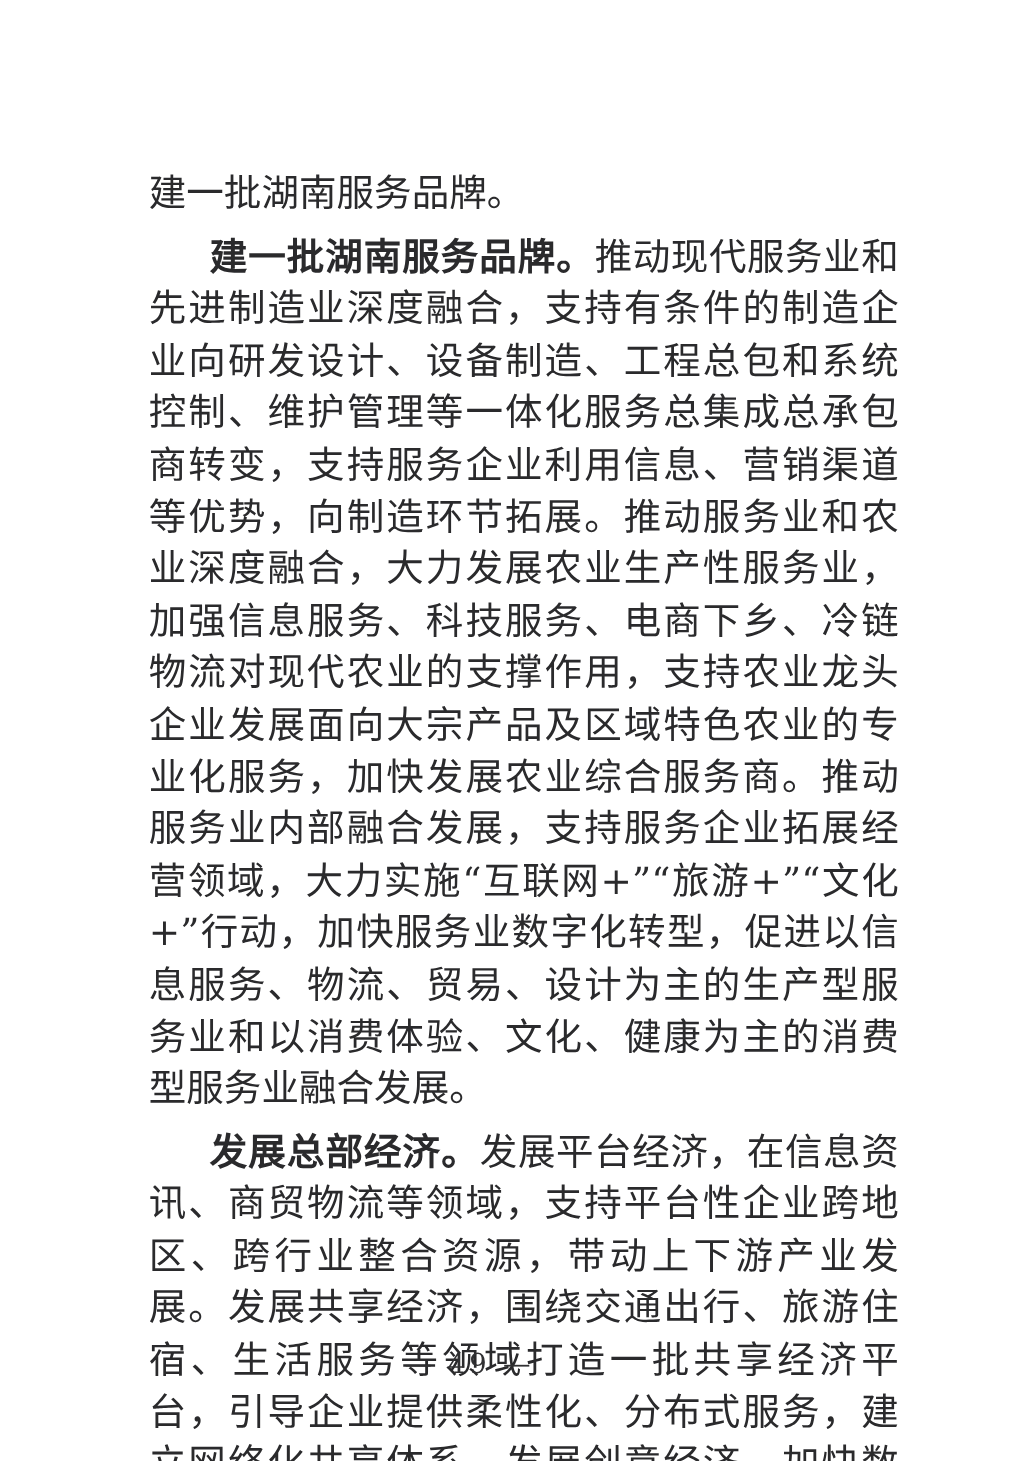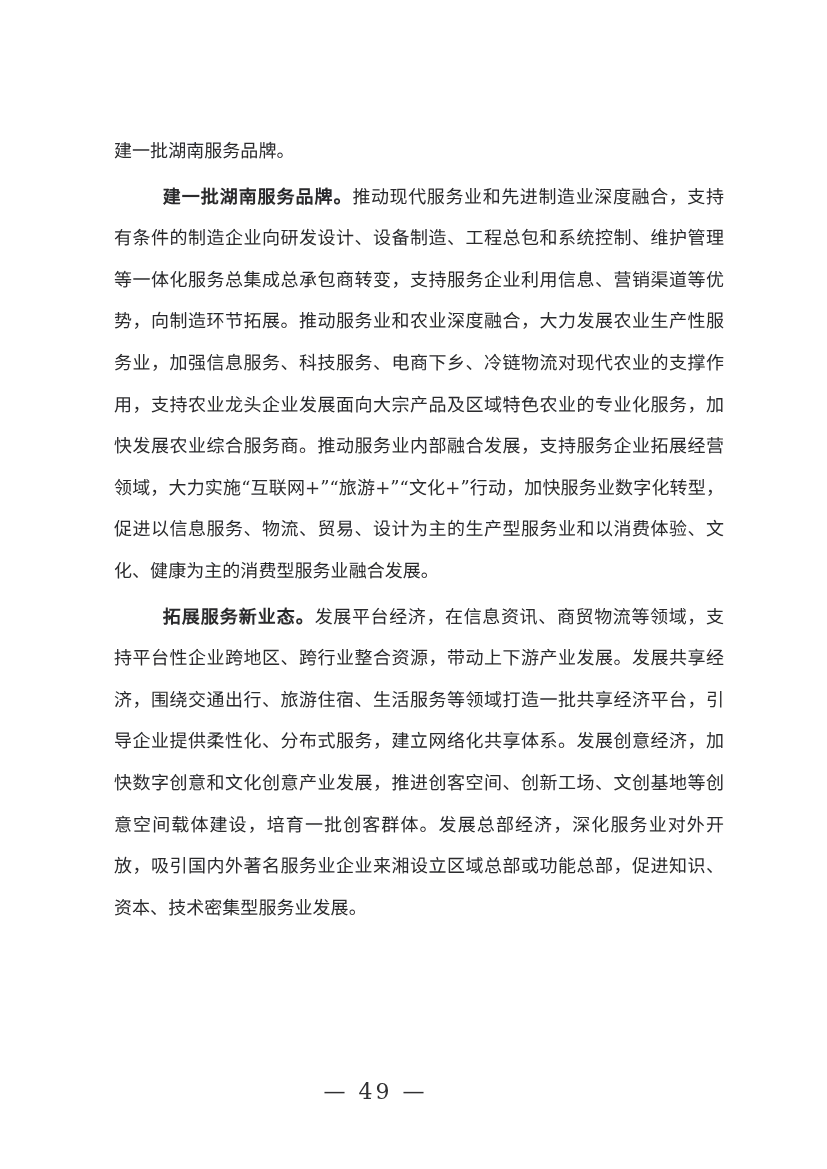--- a/index.html
+++ b/index.html
@@ -20,24 +20,24 @@
   }
 
   .text-column {
     position: absolute;
     left: 110px;
     top: 126px;
     width: 618px;
   }
 
   .para {
-    margin: 4px;
+    margin: 9px;
     padding: 0;
     font-family: "DejaVu Serif", "Liberation Serif", serif;
-    font-size: 18px;
+    font-size: 30px;
     line-height: 41.6px;
     color: #2a2a2c;
     text-align: justify;
     text-justify: inter-character;
     letter-spacing: 0.05px;
     word-break: break-all;
     -webkit-font-smoothing: antialiased;
   }
 
   .para + .para {
@@ -75,21 +75,21 @@
 <body>
 
 <div class="page">
 
   <div class="text-column">
 
     <p class="para"><span>建一批湖南服务品牌。</span></p>
 
     <p class="para indent"><span class="lead">建一批湖南服务品牌。</span><span>推动现代服务业和先进制造业深度融合，支持有条件的制造企业向研发设计、设备制造、工程总包和系统控制、维护管理等一体化服务总集成总承包商转变，支持服务企业利用信息、营销渠道等优势，向制造环节拓展。推动服务业和农业深度融合，大力发展农业生产性服务业，加强信息服务、科技服务、电商下乡、冷链物流对现代农业的支撑作用，支持农业龙头企业发展面向大宗产品及区域特色农业的专业化服务，加快发展农业综合服务商。推动服务业内部融合发展，支持服务企业拓展经营领域，大力实施“互联网+”“旅游+”“文化+”行动，加快服务业数字化转型，促进以信息服务、物流、贸易、设计为主的生产型服务业和以消费体验、文化、健康为主的消费型服务业融合发展。</span></p>
 
-    <p class="para indent"><span class="lead">拓展服务新业态。</span><span>发展平台经济，在信息资讯、商贸物流等领域，支持平台性企业跨地区、跨行业整合资源，带动上下游产业发展。发展共享经济，围绕交通出行、旅游住宿、生活服务等领域打造一批共享经济平台，引导企业提供柔性化、分布式服务，建立网络化共享体系。发展创意经济，加快数字创意和文化创意产业发展，推进创客空间、创新工场、文创基地等创意空间载体建设，培育一批创客群体。发展总部经济，深化服务业对外开放，吸引国内外著名服务业企业来湘设立区域总部或功能总部，促进知识、资本、技术密集型服务业发展。</span></p>
+    <p class="para indent"><span class="lead">发展总部经济。</span><span>发展平台经济，在信息资讯、商贸物流等领域，支持平台性企业跨地区、跨行业整合资源，带动上下游产业发展。发展共享经济，围绕交通出行、旅游住宿、生活服务等领域打造一批共享经济平台，引导企业提供柔性化、分布式服务，建立网络化共享体系。发展创意经济，加快数字创意和文化创意产业发展，推进创客空间、创新工场、文创基地等创意空间载体建设，培育一批创客群体。发展总部经济，深化服务业对外开放，吸引国内外著名服务业企业来湘设立区域总部或功能总部，促进知识、资本、技术密集型服务业发展。</span></p>
 
   </div>
 
   <div class="page-footer">
     <span class="folio">— 49 —</span>
   </div>
 
 </div>
 
 </body></html>

